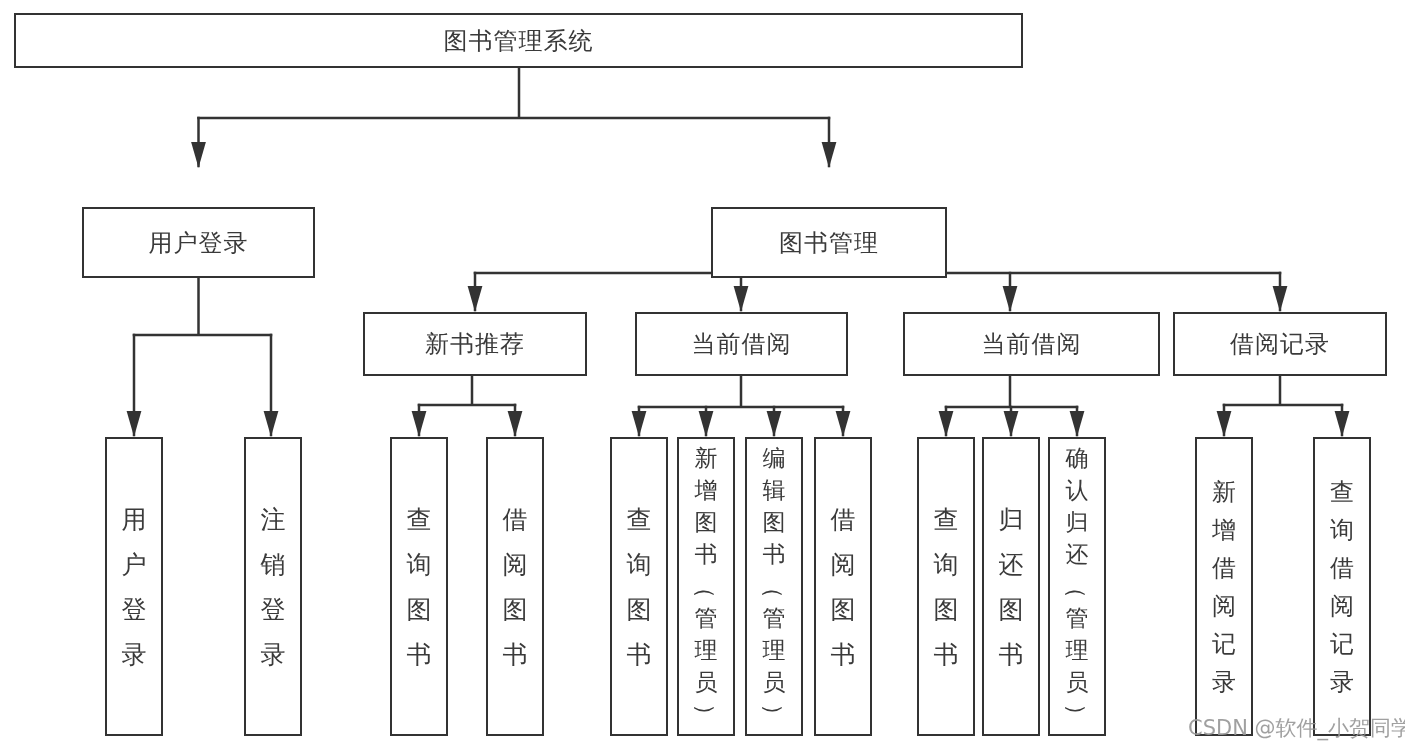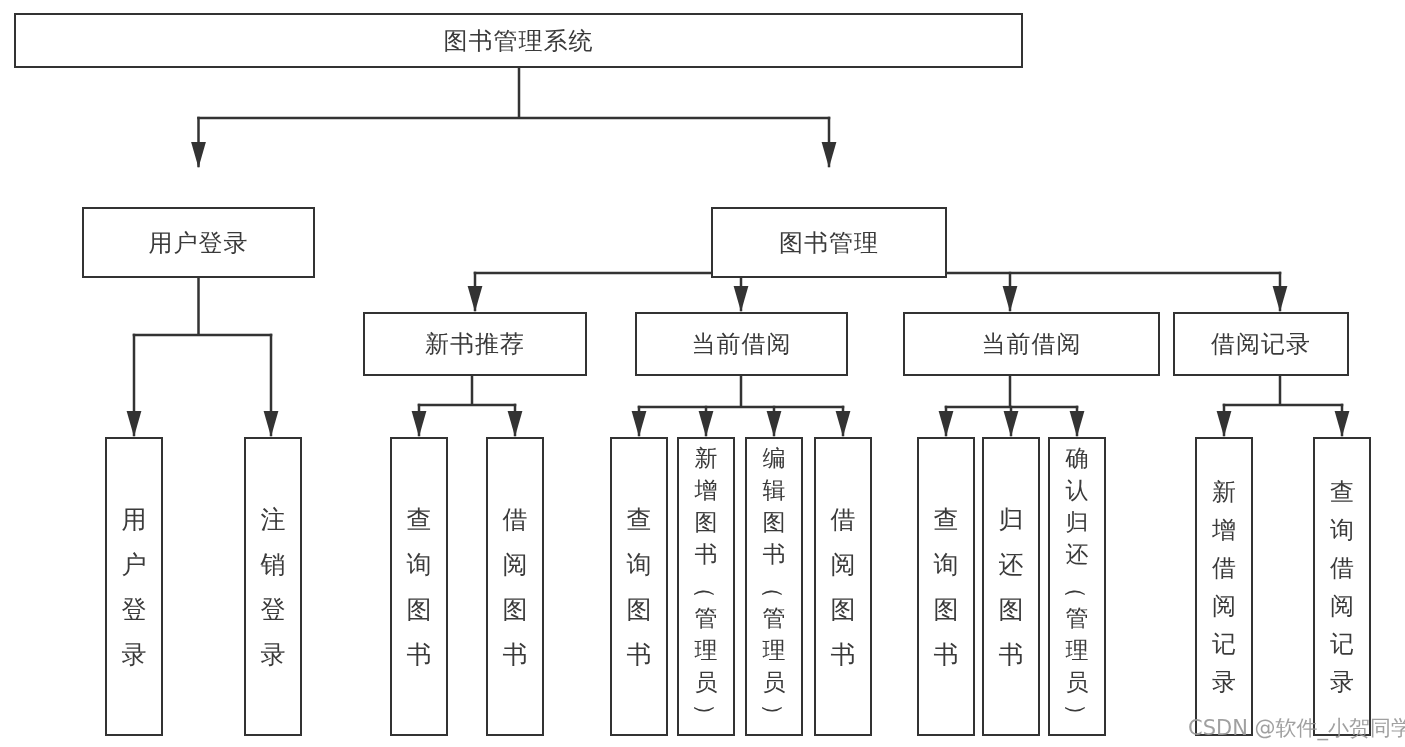--- a/index.html
+++ b/index.html
@@ -32,21 +32,21 @@
     text-align: center;
   }
   .root-box  { left: 14px;  top: 13px;  width: 1009px; height: 55px; }
   .lvl1 { height: 71px; top: 167px; margin-top: 40px; }
   .b-user { left: 82px;  width: 233px; }
   .b-book { left: 711px; width: 236px; }
   .lvl2 { height: 64px; top: 312px; }
   .g-new  { left: 363px;  width: 224px; }
   .g-bor  { left: 635px;  width: 213px; }
   .g-cur  { left: 903px;  width: 257px; }
-  .g-rec  { left: 1173px; width: 176px; }
+  .g-rec  { left: 1173px; width: 214px; }
   .vbox {
     position: absolute;
     box-sizing: border-box;
     top: 437px;
     width: 58px;
     height: 299px;
     border: 2.5px solid #333333;
     background: #ffffff;
     display: flex;
     flex-direction: column;

